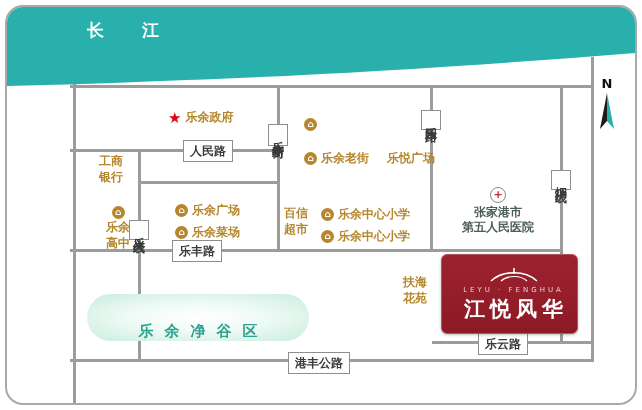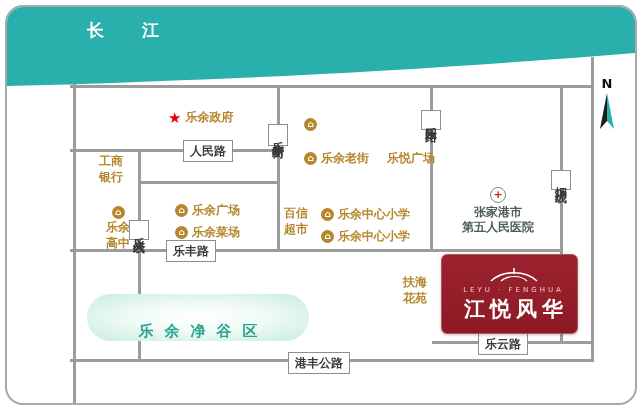--- a/index.html
+++ b/index.html
@@ -72,21 +72,21 @@
     <svg class="river-band" width="628" height="84" viewBox="0 0 628 84">
       <path d="M0,0 H628 V46 C480,58 320,68 180,73 C110,76 50,78 0,79 Z" fill="#29b0ad"></path>
     </svg>
     <div class="river-label">长 江</div>
 
     <div class="eco">
       <span>乐余净谷区</span>
     </div>
 
     <div class="rlabel" style="left:176px;top:133px;">人民路</div>
-    <div class="rlabel" style="left:159px;top:233px;">乐丰路</div>
+    <div class="rlabel" style="left:165px;top:233px;">乐丰路</div>
     <div class="rlabel" style="left:281px;top:345px;">港丰公路</div>
     <div class="rlabel" style="left:471px;top:326px;">乐云路</div>
     <div class="rlabel v" style="left:261px;top:117px;">乐余新街</div>
     <div class="rlabel v" style="left:414px;top:103px;">乐园路</div>
     <div class="rlabel v" style="left:544px;top:163px;">烟沪线</div>
     <div class="rlabel v" style="left:122px;top:213px;">乐兴线</div>
 
     <div class="lm" style="left:161px;top:102px;">
       <span class="star">★</span>
       <span>乐余政府</span>

